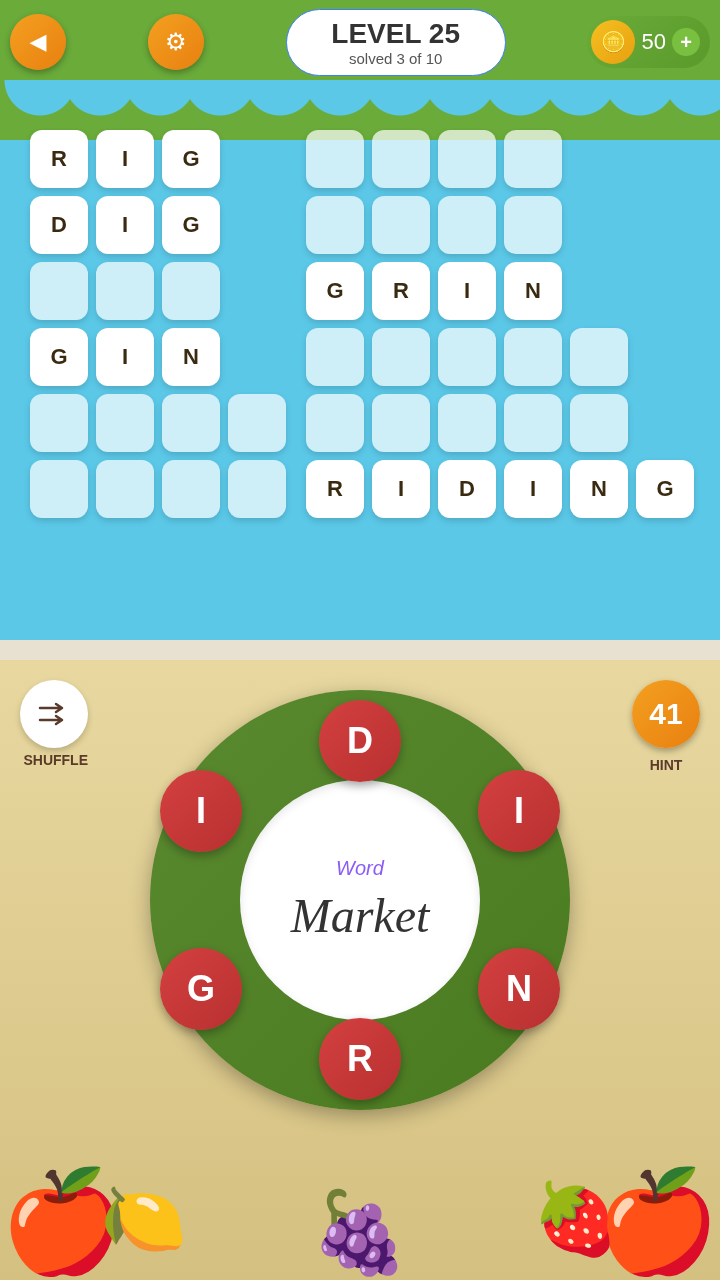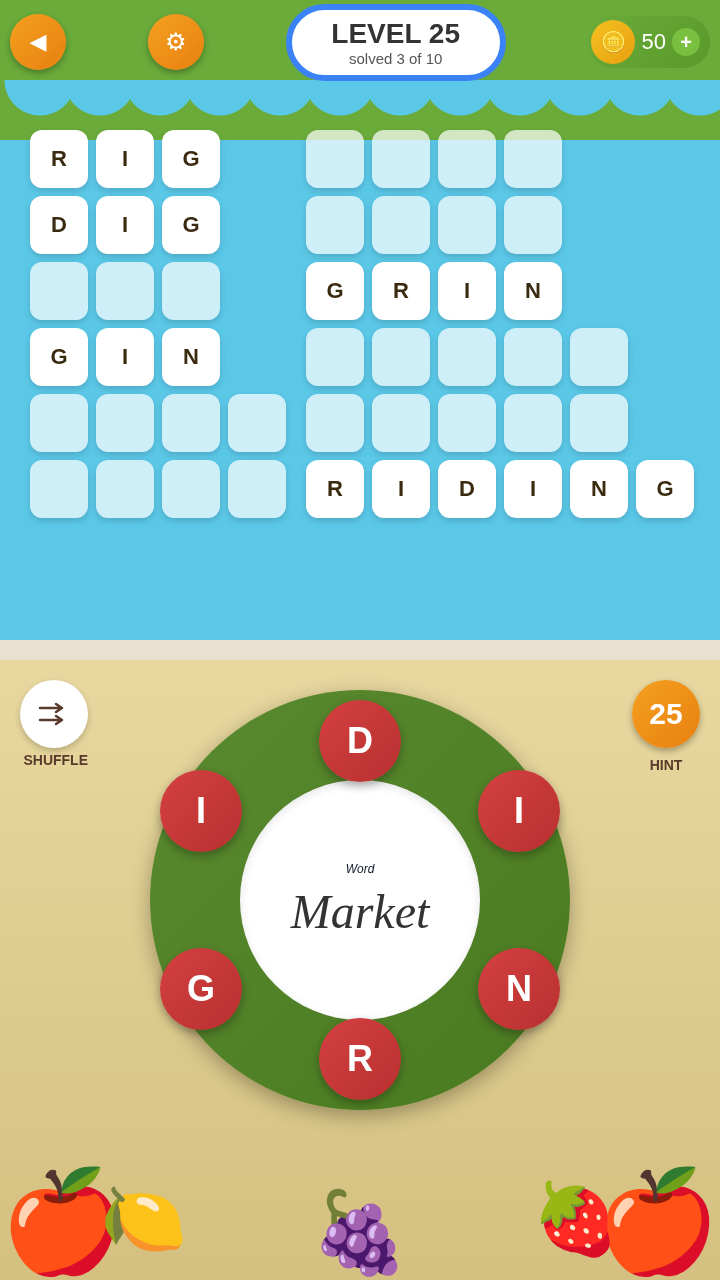--- a/index.html
+++ b/index.html
@@ -81,21 +81,21 @@
     .settings-btn::before {
       content: '⚙';
       color: white;
       font-size: 24px;
     }
     .header-center {
       background: white;
       border-radius: 40px;
       padding: 8px 30px;
       text-align: center;
-      border: 6px solid #3b82f6;
+      border: 1px solid #3b82f6;
       min-width: 220px;
     }
     .level-title {
       font-size: 28px;
       font-weight: bold;
       color: #333;
     }
     .solved-text {
       font-size: 15px;
       color: #555;
@@ -248,22 +248,22 @@
       box-shadow: 0 6px 20px rgba(0,0,0,0.3);
     }
     .wheel-inner {
       width: 240px; height: 240px;
       background: white;
       border-radius: 50%;
       display: flex; flex-direction: column; align-items: center; justify-content: center;
       box-shadow: inset 0 3px 10px rgba(0,0,0,0.1);
     }
     .wheel-word-small {
-      font-size: 12px;
-      color: #0f172a;
+      font-size: 20px;
+      color: #8b5cf6;
       font-style: italic;
       margin-bottom: 8px;
     }
     .wheel-word-large {
       font-size: 48px;
       color: #333;
       font-style: italic;
       font-weight: 400;
       font-family: Georgia, serif;
     }
@@ -433,21 +433,21 @@
   <div class="shuffle-btn">
     <div class="shuffle-icon-circle">
       <svg width="36" height="36" viewBox="0 0 36 36" fill="none">
         <path d="M4 12h20M4 24h20M20 8l6 4-6 4M20 20l6 4-6 4" stroke="#5a3a2a" stroke-width="2.5" stroke-linecap="round" stroke-linejoin="round"></path>
       </svg>
     </div>
     <span class="shuffle-label">SHUFFLE</span>
   </div>
 
   <div class="hint-btn">
-    <div class="hint-circle">25</div>
+    <div class="hint-circle">41</div>
     <span class="hint-label">HINT</span>
   </div>
 
   <div class="wheel-container">
     <div class="wheel-outer">
 
       <div class="wheel-letter" style="top: 10px; left: 50%; transform: translateX(-50%);">D</div>
 
       <div class="wheel-letter" style="top: 80px; right: 10px;">I</div>
 

